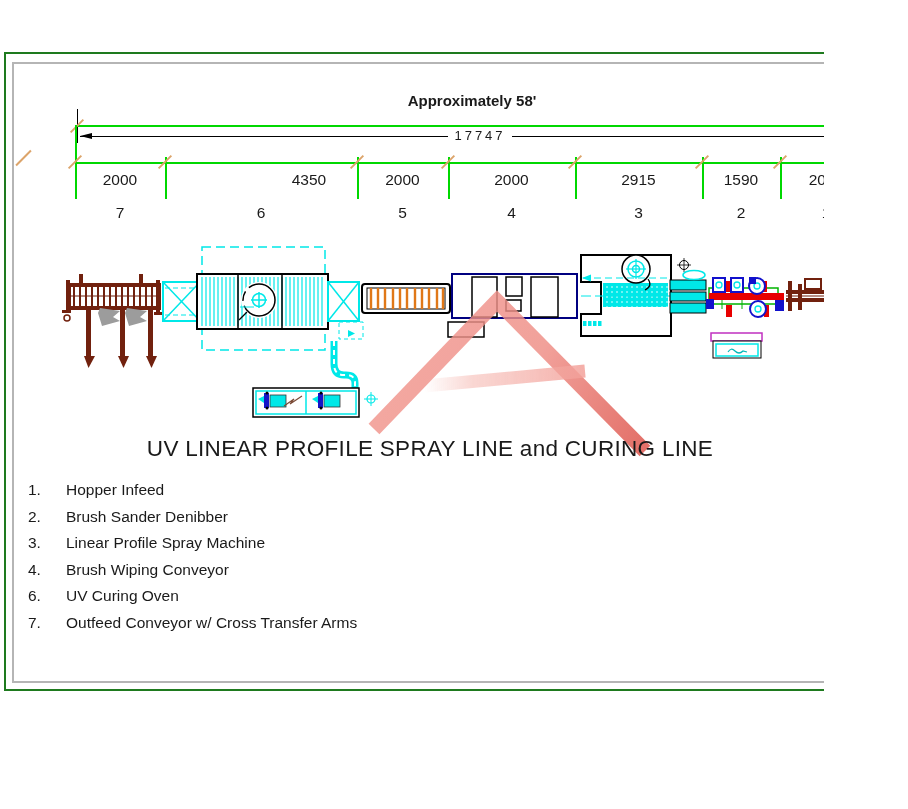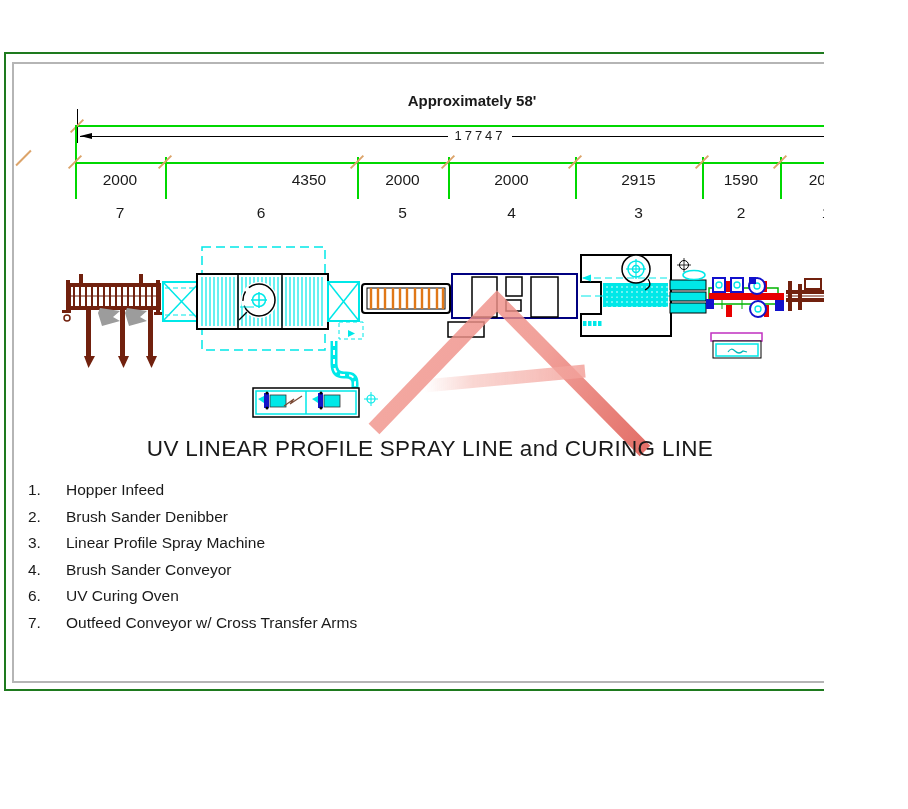--- a/index.html
+++ b/index.html
@@ -299,21 +299,21 @@
     <div class="legend-row">
       <span class="legend-num">1.</span><span class="legend-label">Hopper Infeed</span>
     </div>
     <div class="legend-row">
       <span class="legend-num">2.</span><span class="legend-label">Brush Sander Denibber</span>
     </div>
     <div class="legend-row">
       <span class="legend-num">3.</span><span class="legend-label">Linear Profile Spray Machine</span>
     </div>
     <div class="legend-row">
-      <span class="legend-num">4.</span><span class="legend-label">Brush Sander Conveyor</span>
+      <span class="legend-num">4.</span><span class="legend-label">Brush Wiping Conveyor</span>
     </div>
     <div class="legend-row">
       <span class="legend-num">6.</span><span class="legend-label">UV Curing Oven</span>
     </div>
     <div class="legend-row">
       <span class="legend-num">7.</span><span class="legend-label">Outfeed Conveyor w/ Cross Transfer Arms</span>
     </div>
   </div>
 
 </div>

